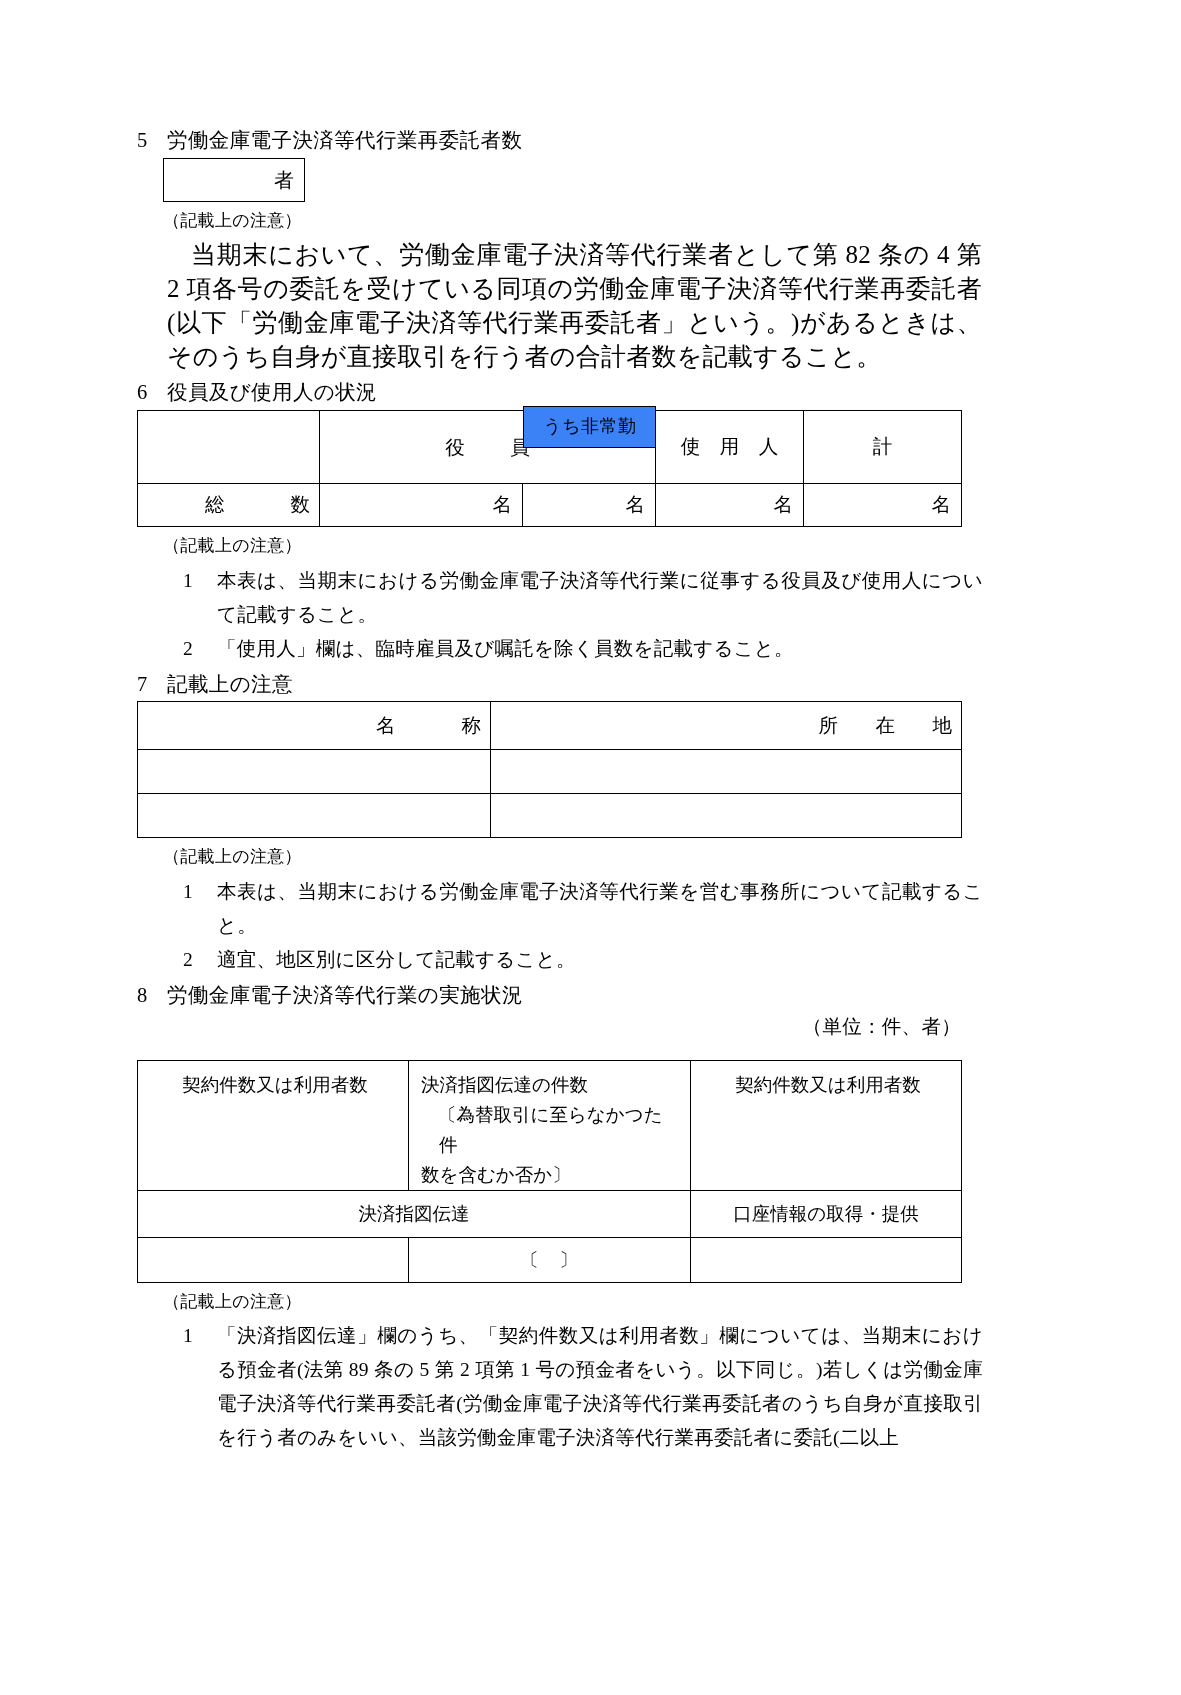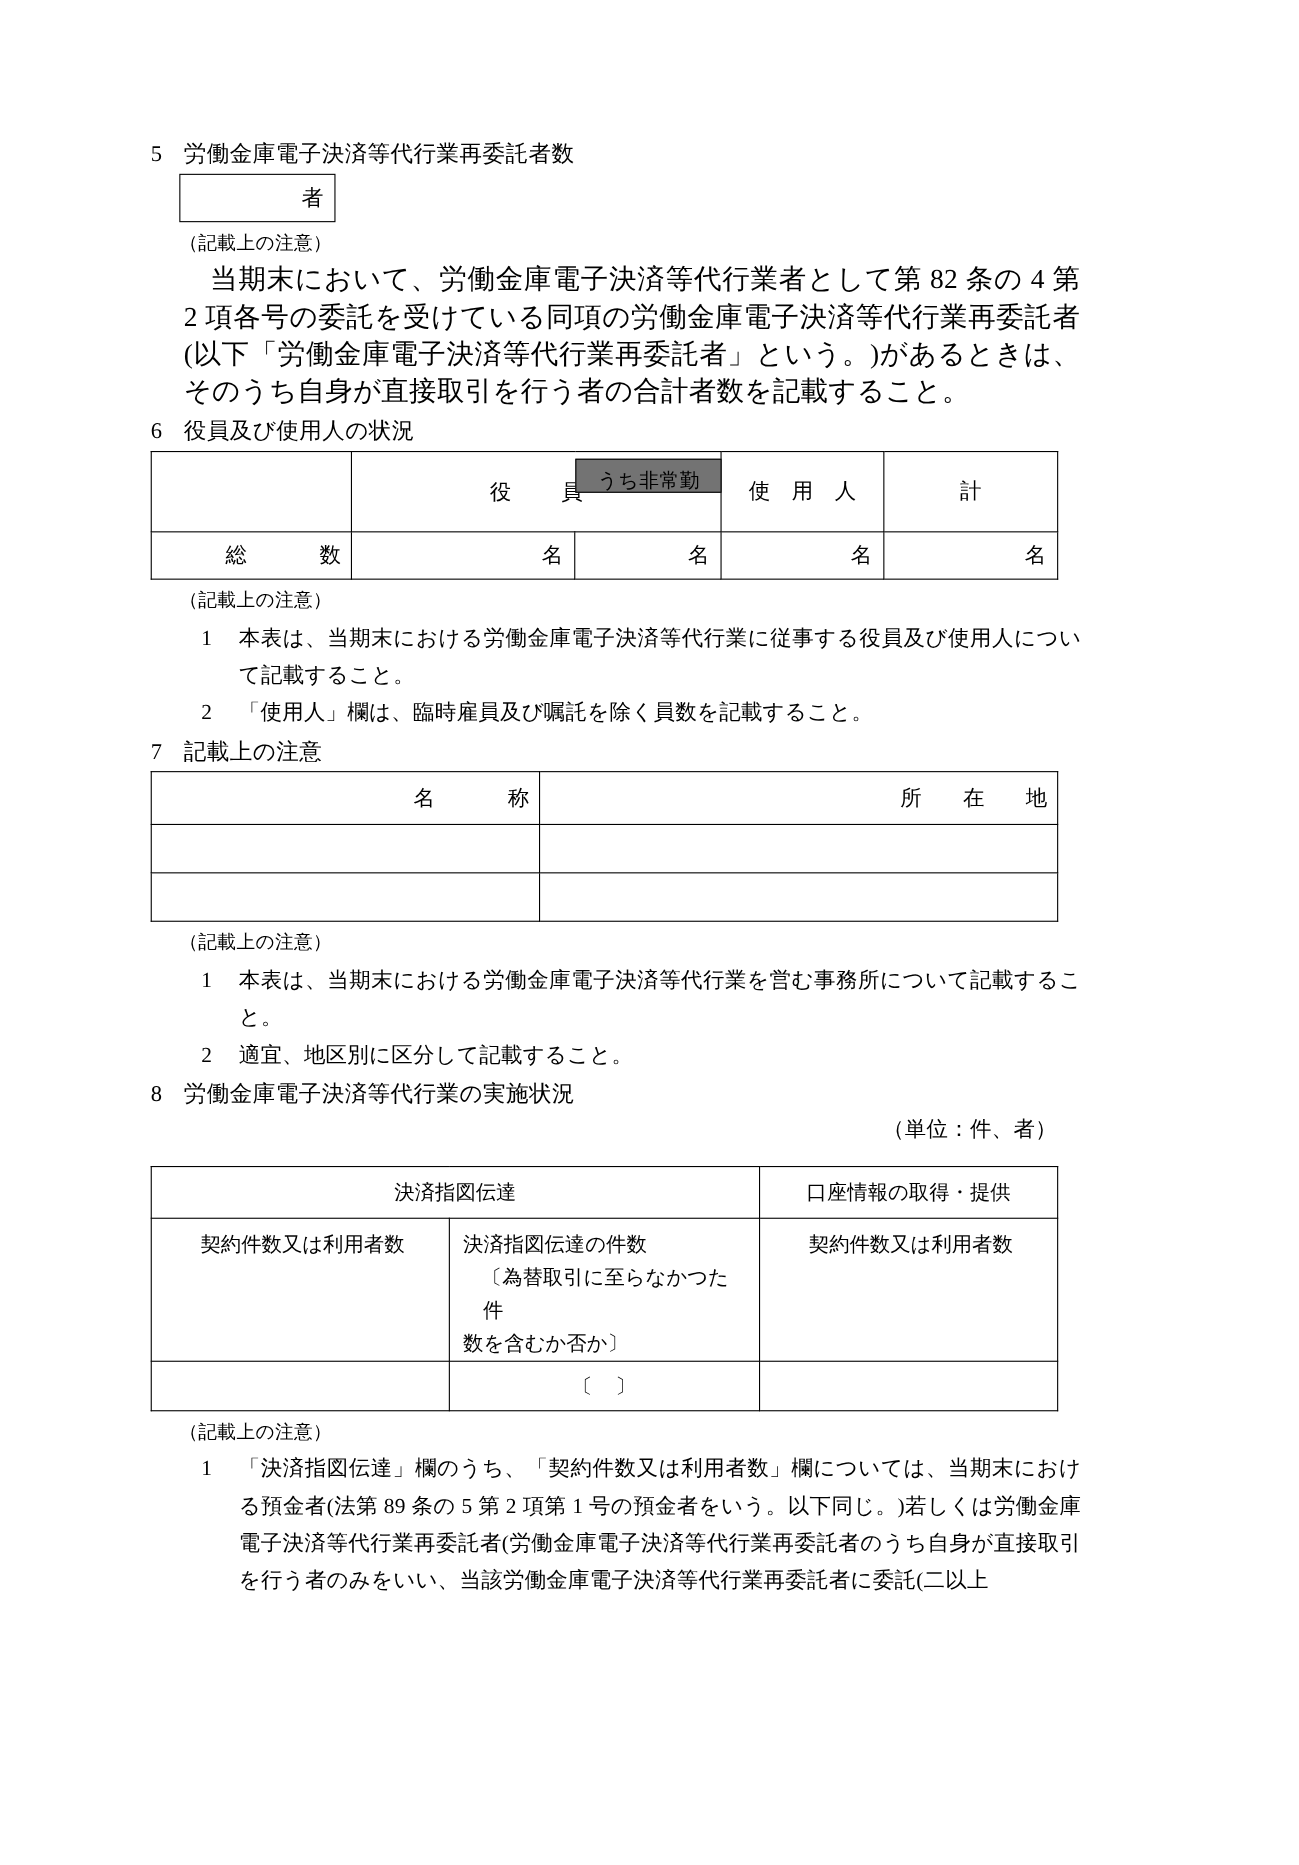--- a/index.html
+++ b/index.html
@@ -122,24 +122,24 @@
     left: 0; right: 0;
     top: 50%;
     transform: translateY(-50%);
     text-align: center;
   }
   .sub-box {
     position: absolute;
     right: -1.4px;
     bottom: -1.4px;
     width: 133px;
-    height: 31px;
+    height: 42px;
     border: 1.4px solid #000;
     box-sizing: border-box;
-    background: #737373;
+    background: #3b82f6;
     font-size: 18px;
     line-height: 39px;
     text-align: center;
     letter-spacing: 0.5px;
   }
 
   
   .t7 { width: 824px; padding-left: 45px; }
   .t7 .hrow { height: 48px; }
   .t7 .drow { height: 44px; }
@@ -293,33 +293,33 @@
     <div class="unit-note">（単位：件、者）</div>
 
     <table class="t8">
       <colgroup>
         <col style="width:271px">
         <col style="width:282px">
         <col style="width:271px">
       </colgroup>
       <tbody>
           <tr>
-        <td class="h" colspan="2">決済指図伝達</td>
-        <td class="h">口座情報の取得・提供</td>
-      </tr>
-      <tr>
         <td class="b" style="text-align:center">契約件数又は利用者数</td>
         <td class="b mid">
           <span>決済指図伝達の件数</span>
           <span class="hang">〔為替取引に至らなかつた件</span>
           <span>数を含むか否か〕</span>
         </td>
         <td class="b" style="text-align:center">契約件数又は利用者数</td>
       </tr>
       <tr>
+        <td class="h" colspan="2">決済指図伝達</td>
+        <td class="h">口座情報の取得・提供</td>
+      </tr>
+      <tr>
         <td class="e"></td>
         <td class="e brk">〔　〕</td>
         <td class="e"></td>
       </tr>
     </tbody>
       </table>
 
     <div class="notes">
       <div class="notes-title">（記載上の注意）</div>
       <div class="note-item">

